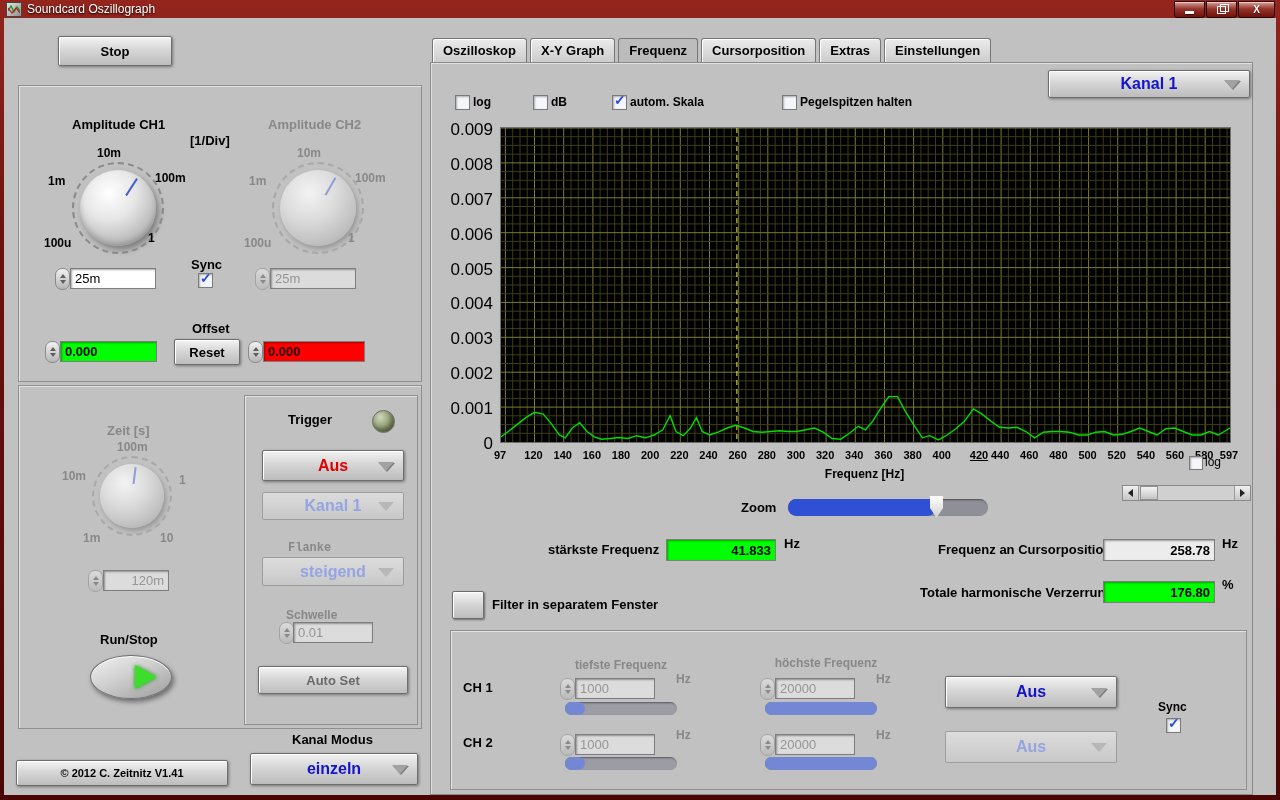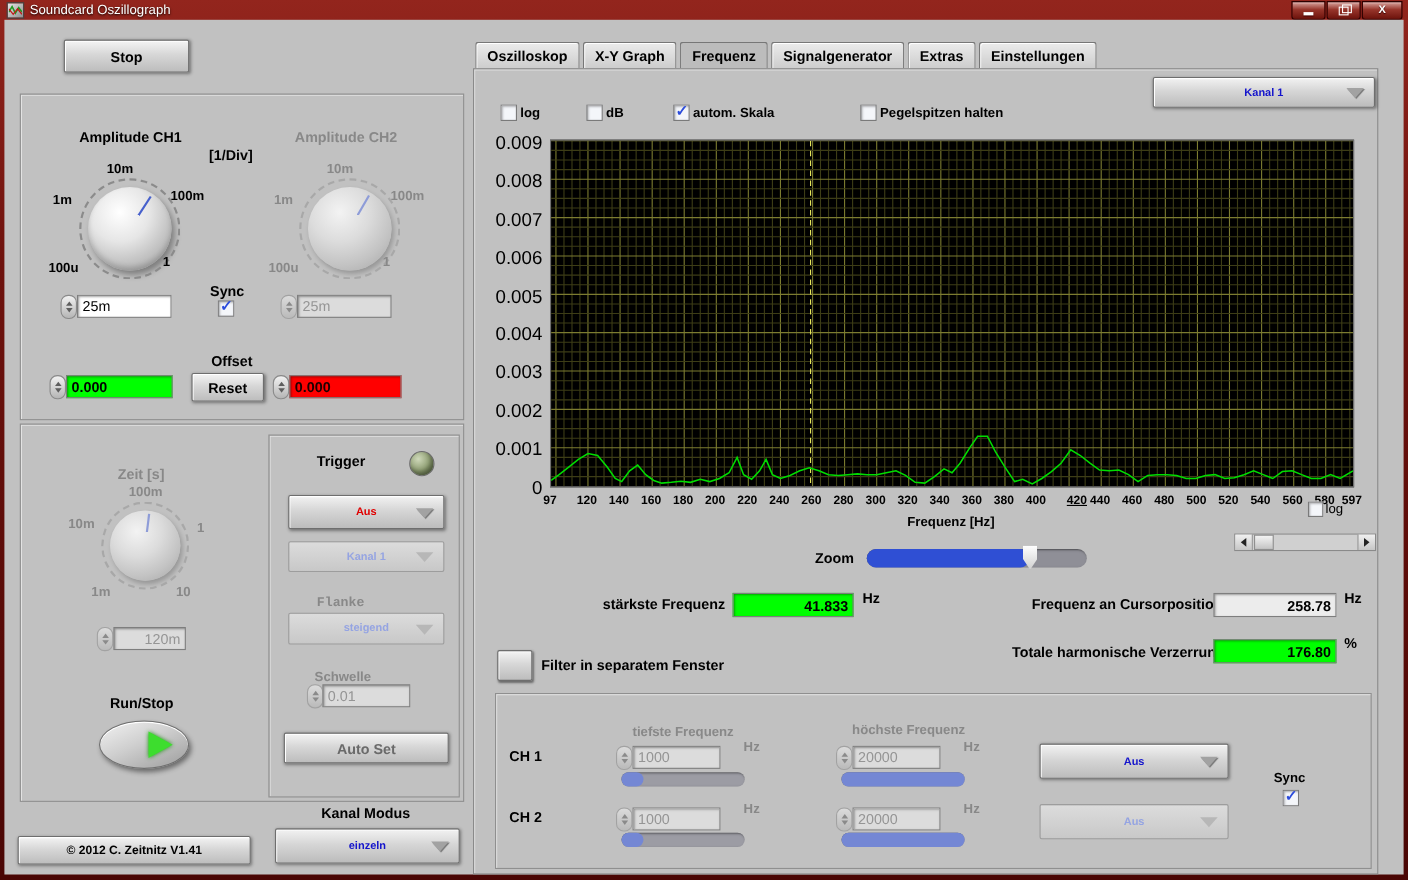--- a/index.html
+++ b/index.html
@@ -28,21 +28,21 @@
   .lbl.s{font-size:12px;}
   .lbl.dis{color:#888;}
   .lbl.n{font-weight:normal;}
   .btn{position:absolute;display:flex;align-items:center;justify-content:center;font-weight:bold;font-size:13px;color:#000;
        background:linear-gradient(180deg,#f4f4f4,#d7d7d7 45%,#bdbdbd);border:1px solid #6e6e6e;border-radius:2px;
        box-shadow:inset 1px 1px 0 #fff,1px 1px 3px rgba(0,0,0,.4);cursor:pointer;}
   .btn.sq{box-shadow:inset 1px 1px 0 #fff,1px 1px 2px rgba(0,0,0,.45);}
   .dd{position:absolute;display:flex;align-items:center;justify-content:center;
       background:linear-gradient(180deg,#f2f2f2,#d6d6d6 45%,#bcbcbc);border:1px solid #6e6e6e;border-radius:2px;
       box-shadow:inset 1px 1px 0 #fff,1px 1px 3px rgba(0,0,0,.4);cursor:pointer;}
-  .dd .val{font-weight:bold;font-size:10px;color:#1414cc;}
+  .dd .val{font-weight:bold;font-size:16px;color:#1414cc;}
   .dd .dd-arrow{position:absolute;right:9px;top:50%;margin-top:-4px;width:0;height:0;
       border-left:8px solid transparent;border-right:8px solid transparent;border-top:9px solid #a2a2a2;
       filter:drop-shadow(1px 1px 0 #7a7a7a);}
   .dd.dis{background:linear-gradient(180deg,#dcdcdc,#c8c8c8);border-color:#9d9d9d;box-shadow:none;}
   .dd.dis .val{color:#95a4e2;}
   .dd.dis .dd-arrow{border-top-color:#b7b7b7;filter:none;}
   .cb{position:absolute;width:13px;height:13px;background:#f4f6fa;border:1px solid #7a7a7a;
       box-shadow:inset 1px 1px 2px rgba(0,0,0,.3);cursor:pointer;}
   .cb.checked::after{content:"\2713";position:absolute;left:1px;top:-4px;font-size:14px;font-weight:bold;color:#2b4bdb;}
   .spin{position:absolute;width:13px;height:20px;border-radius:7px;border:1px solid #8a8a8a;
@@ -219,21 +219,21 @@
     <span class="val">einzeln</span>
     <span class="dd-arrow"></span>
   </div>
 
   <div class="btn" style="left:16px;top:760px;width:210px;height:24px;font-size:11px;">© 2012  C. Zeitnitz V1.41</div>
 
   <div id="tabs">
     <div class="tab">Oszilloskop</div>
     <div class="tab">X-Y Graph</div>
     <div class="tab active">Frequenz</div>
-    <div class="tab">Signalgenerator</div>
+    <div class="tab">Cursorposition</div>
     <div class="tab">Extras</div>
     <div class="tab">Einstellungen</div>
   </div>
   <div class="tabpanel"></div>
 
   <div class="dd" style="left:1048px;top:70px;width:200px;height:26px;">
     <span class="val">Kanal 1</span>
     <span class="dd-arrow"></span>
   </div>
 

